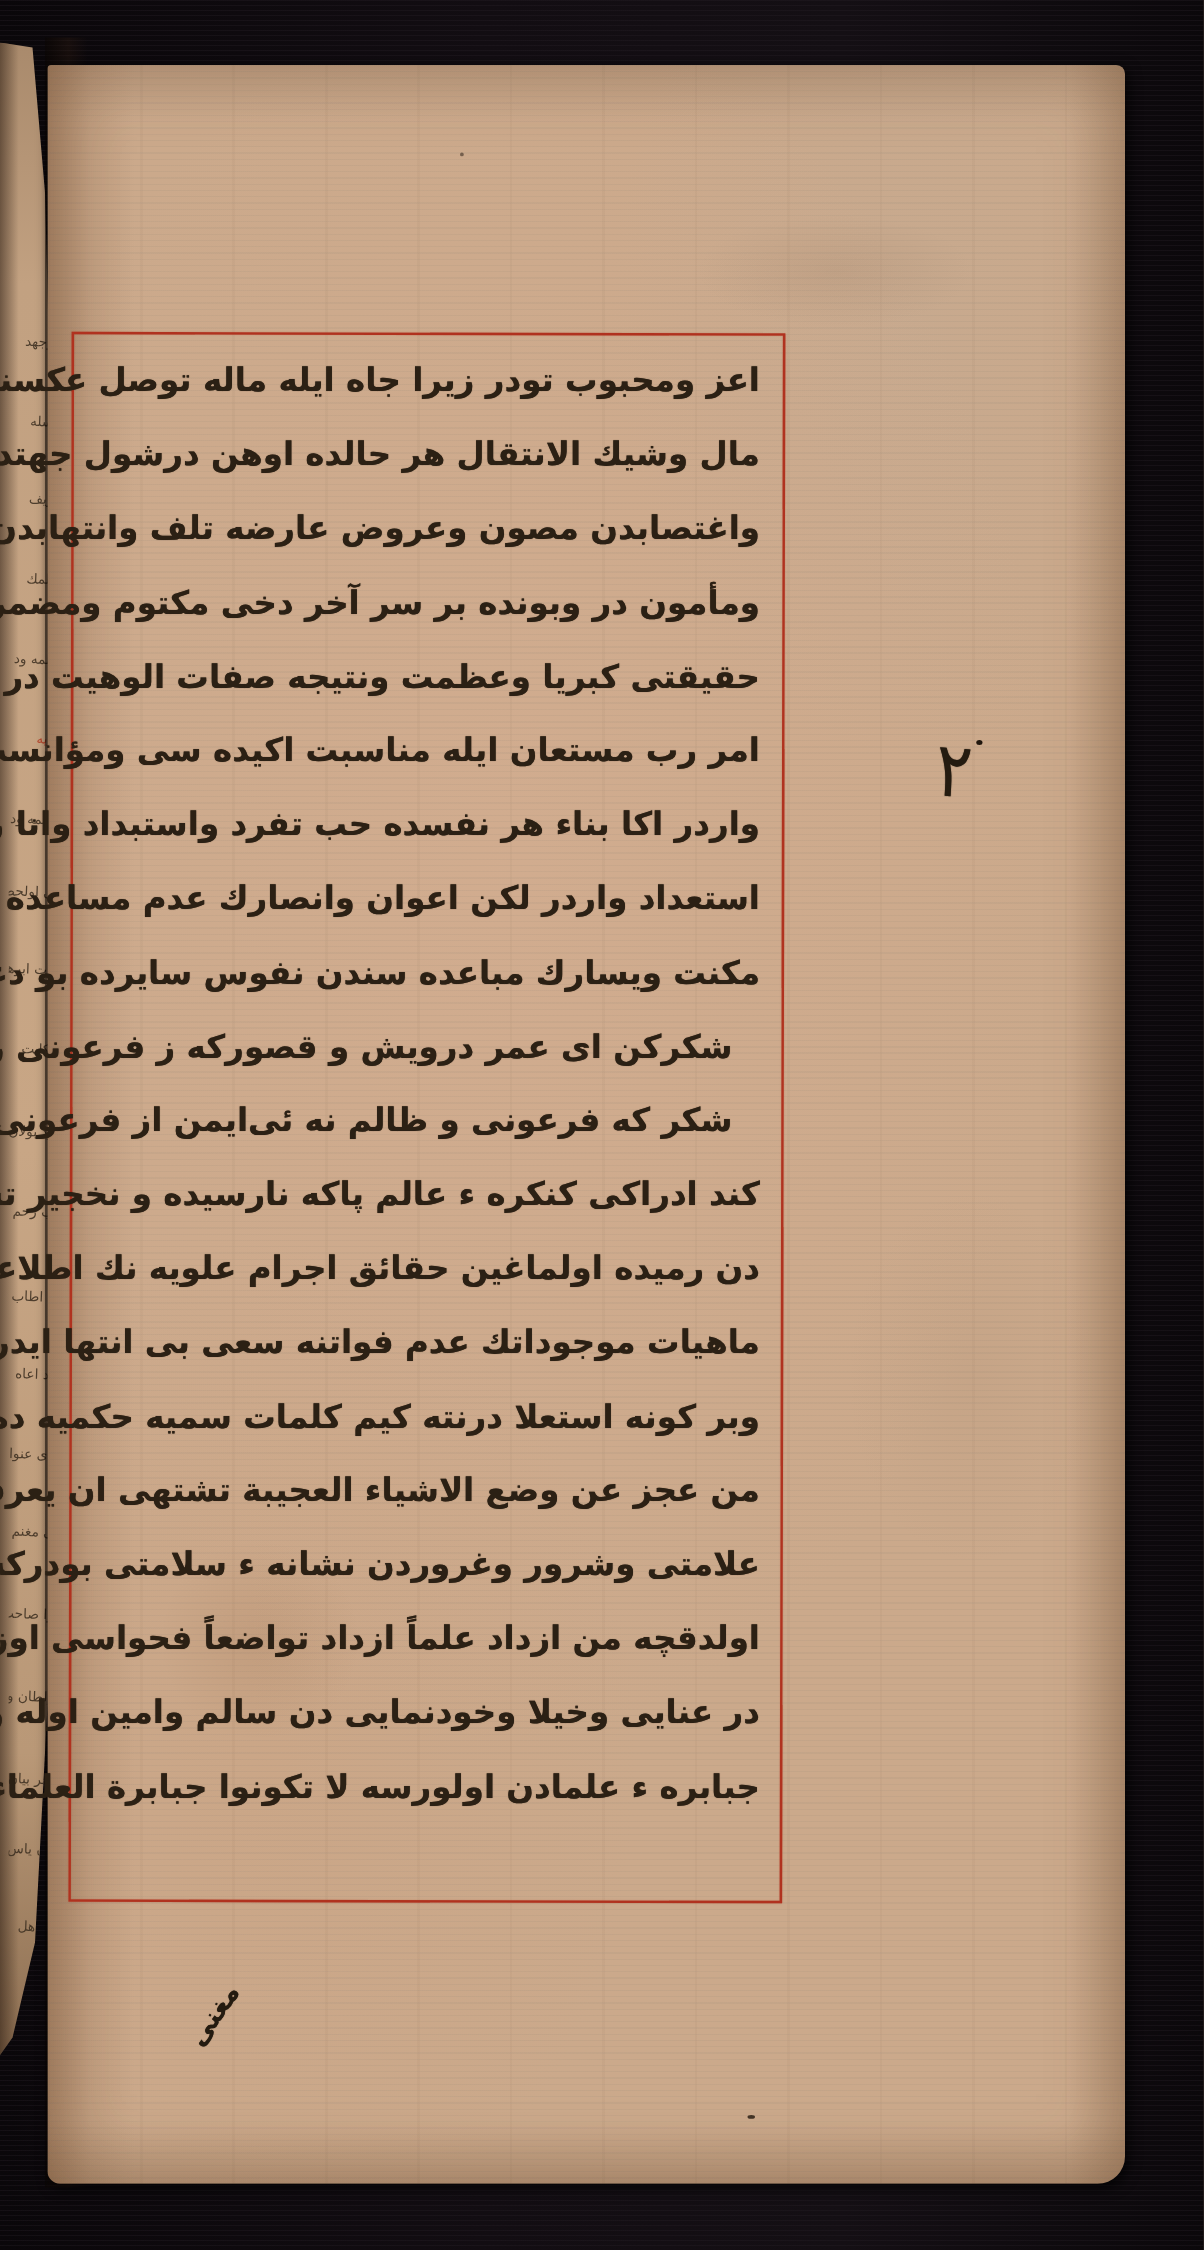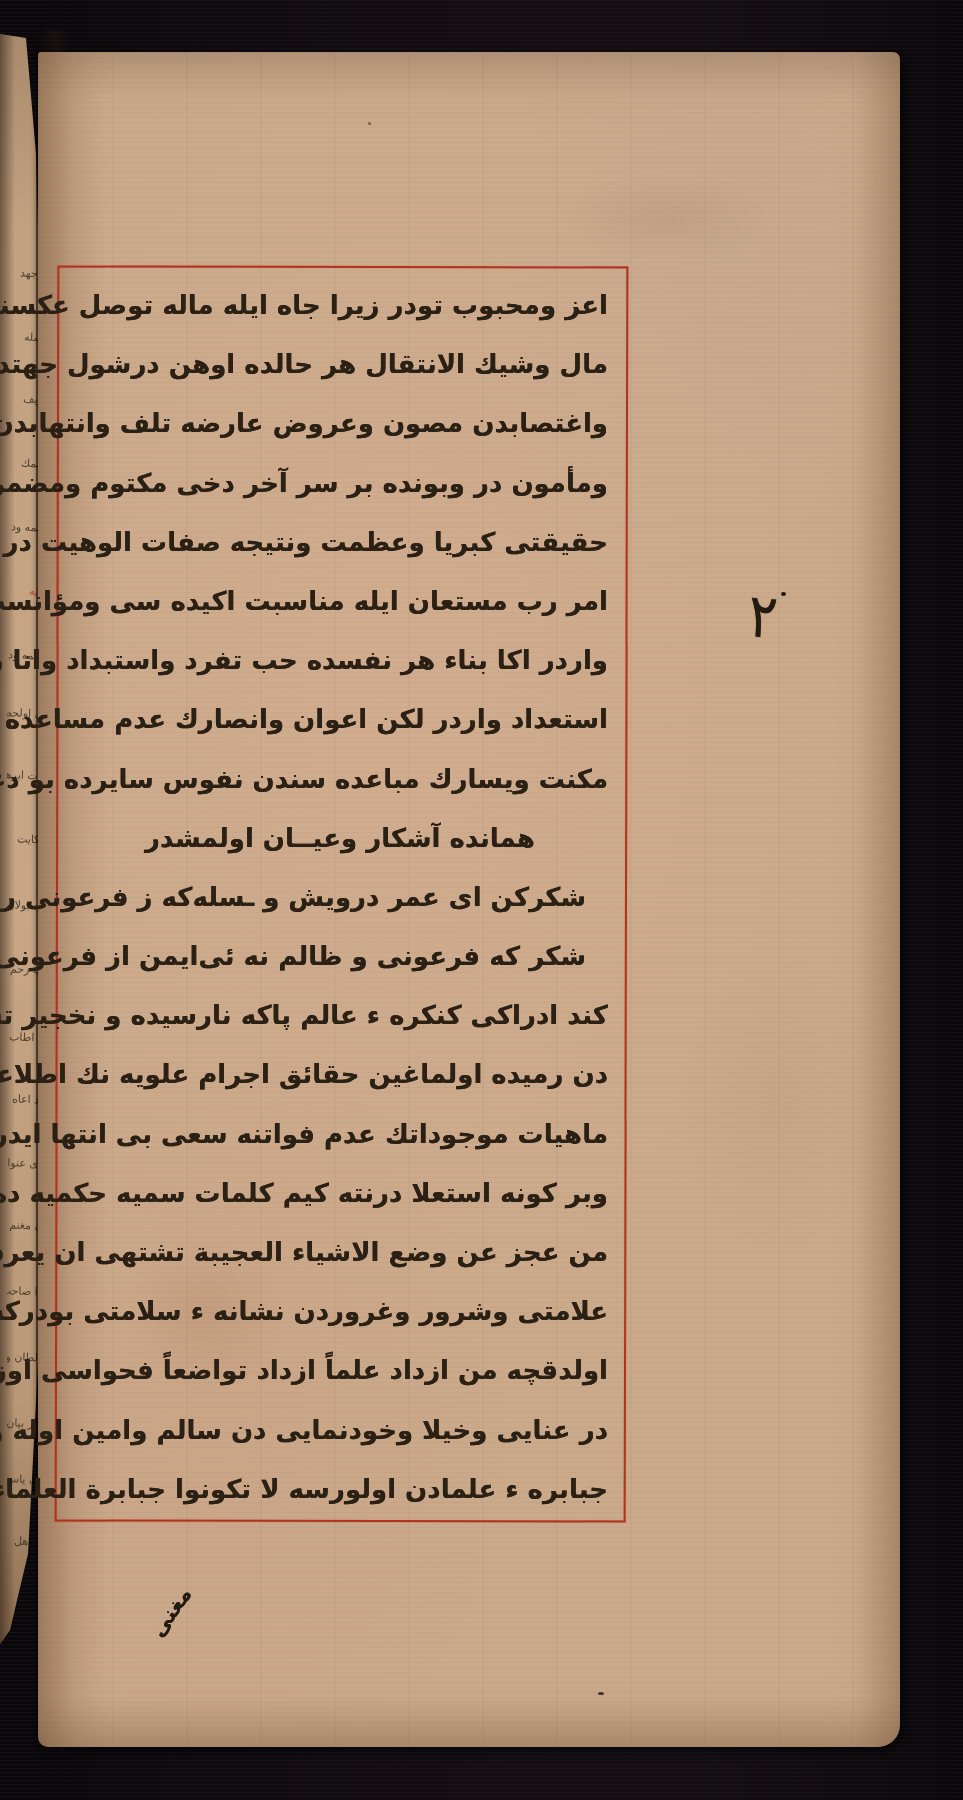--- a/index.html
+++ b/index.html
@@ -146,23 +146,22 @@
   <div class="textblock">
       <div class="ms-line prose">اعز ومحبوب تودر زيرا جاه ايله ماله توصل عكسنه توسلدن اهون وبيت</div>
       <div class="ms-line prose">مال وشيك الانتقال هر حالده اوهن درشول جهتدن كه جاه سرقه</div>
       <div class="ms-line prose">واغتصابدن مصون وعروض عارضه تلف وانتهابدن مكلوء</div>
       <div class="ms-line prose">ومأمون در وبونده بر سر آخر دخى مكتوم ومضمر دركه جاه ومنزلتك</div>
       <div class="ms-line prose">حقيقتى كبريا وعظمت ونتيجه صفات الوهيت در زيرا روح روانك</div>
       <div class="ms-line prose">امر رب مستعان ايله مناسبت اكيده سى ومؤانست عتيقه وعتيده سى</div>
       <div class="ms-line prose">واردر اكا بناء هر نفسده حب تفرد واستبداد وانا ربكم الاعلى دعواسنه</div>
       <div class="ms-line prose">استعداد واردر لكن اعوان وانصارك عدم مساعده سندن وادوات</div>
       <div class="ms-line prose">مكنت ويسارك مباعده سندن نفوس سايرده بو دعوى نهان وفرعون</div>
-      <div class="ms-line short">همانده آشكار وعيــان اولمشدر</div>
       <div class="ms-line verse">
-        <span>شكركن اى عمر درويش و ـسله</span>
+        <span>شكركن اى عمر درويش و قصور</span>
         <span>كه ز فرعونى رهيدى و ز كفور</span>
       </div>
       <div class="ms-line verse">
         <span>شكر كه فرعونى و ظالم نه ئى</span>
         <span>ايمن از فرعونى و هر فتنه ئى</span>
       </div>
       <div class="ms-line prose">كند ادراكى كنكره ء عالم پاكه نارسيده و نخجير تسخيرى دام اقدام</div>
       <div class="ms-line prose">دن رميده اولماغين حقائق اجرام علويه نك اطلاعنا اشتها وادراك</div>
       <div class="ms-line prose">ماهيات موجوداتك عدم فواتنه سعى بى انتها ايدر زيرا علم نوع استيلا</div>
       <div class="ms-line prose">وبر كونه استعلا درنته كيم كلمات سميه حكميه ده بو خبر شارد وارددركه</div>

